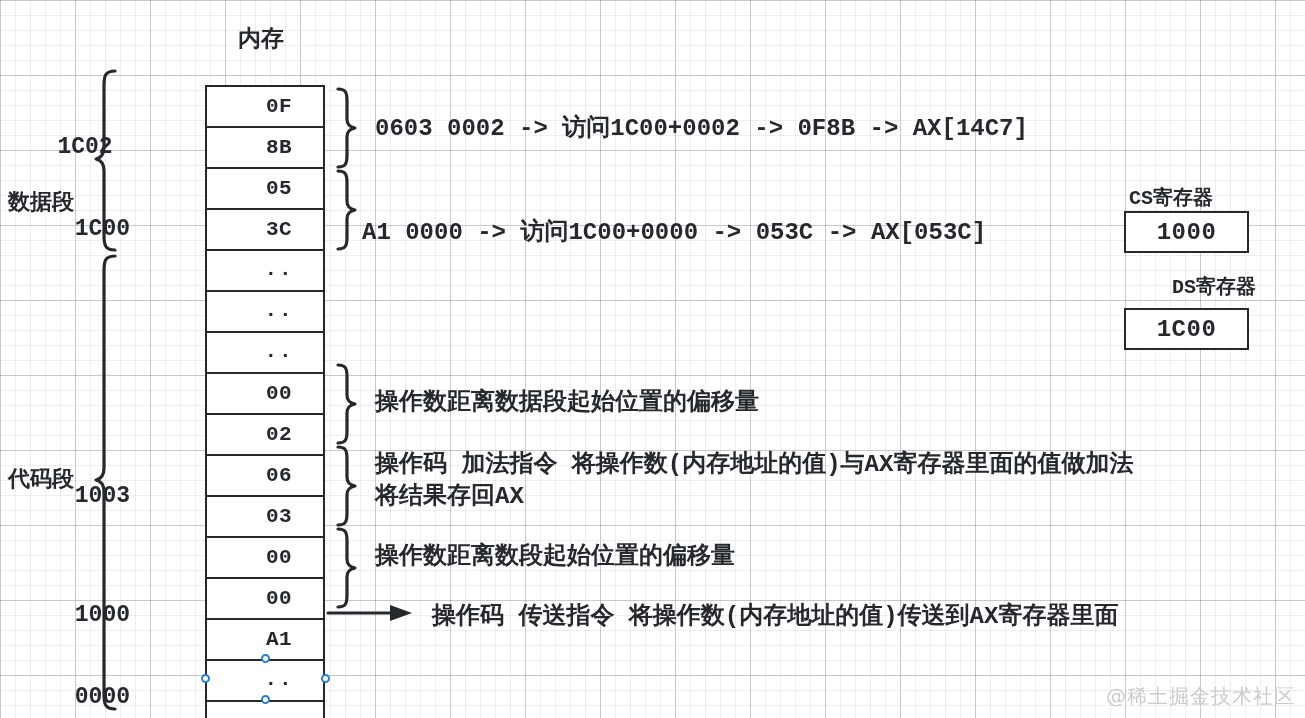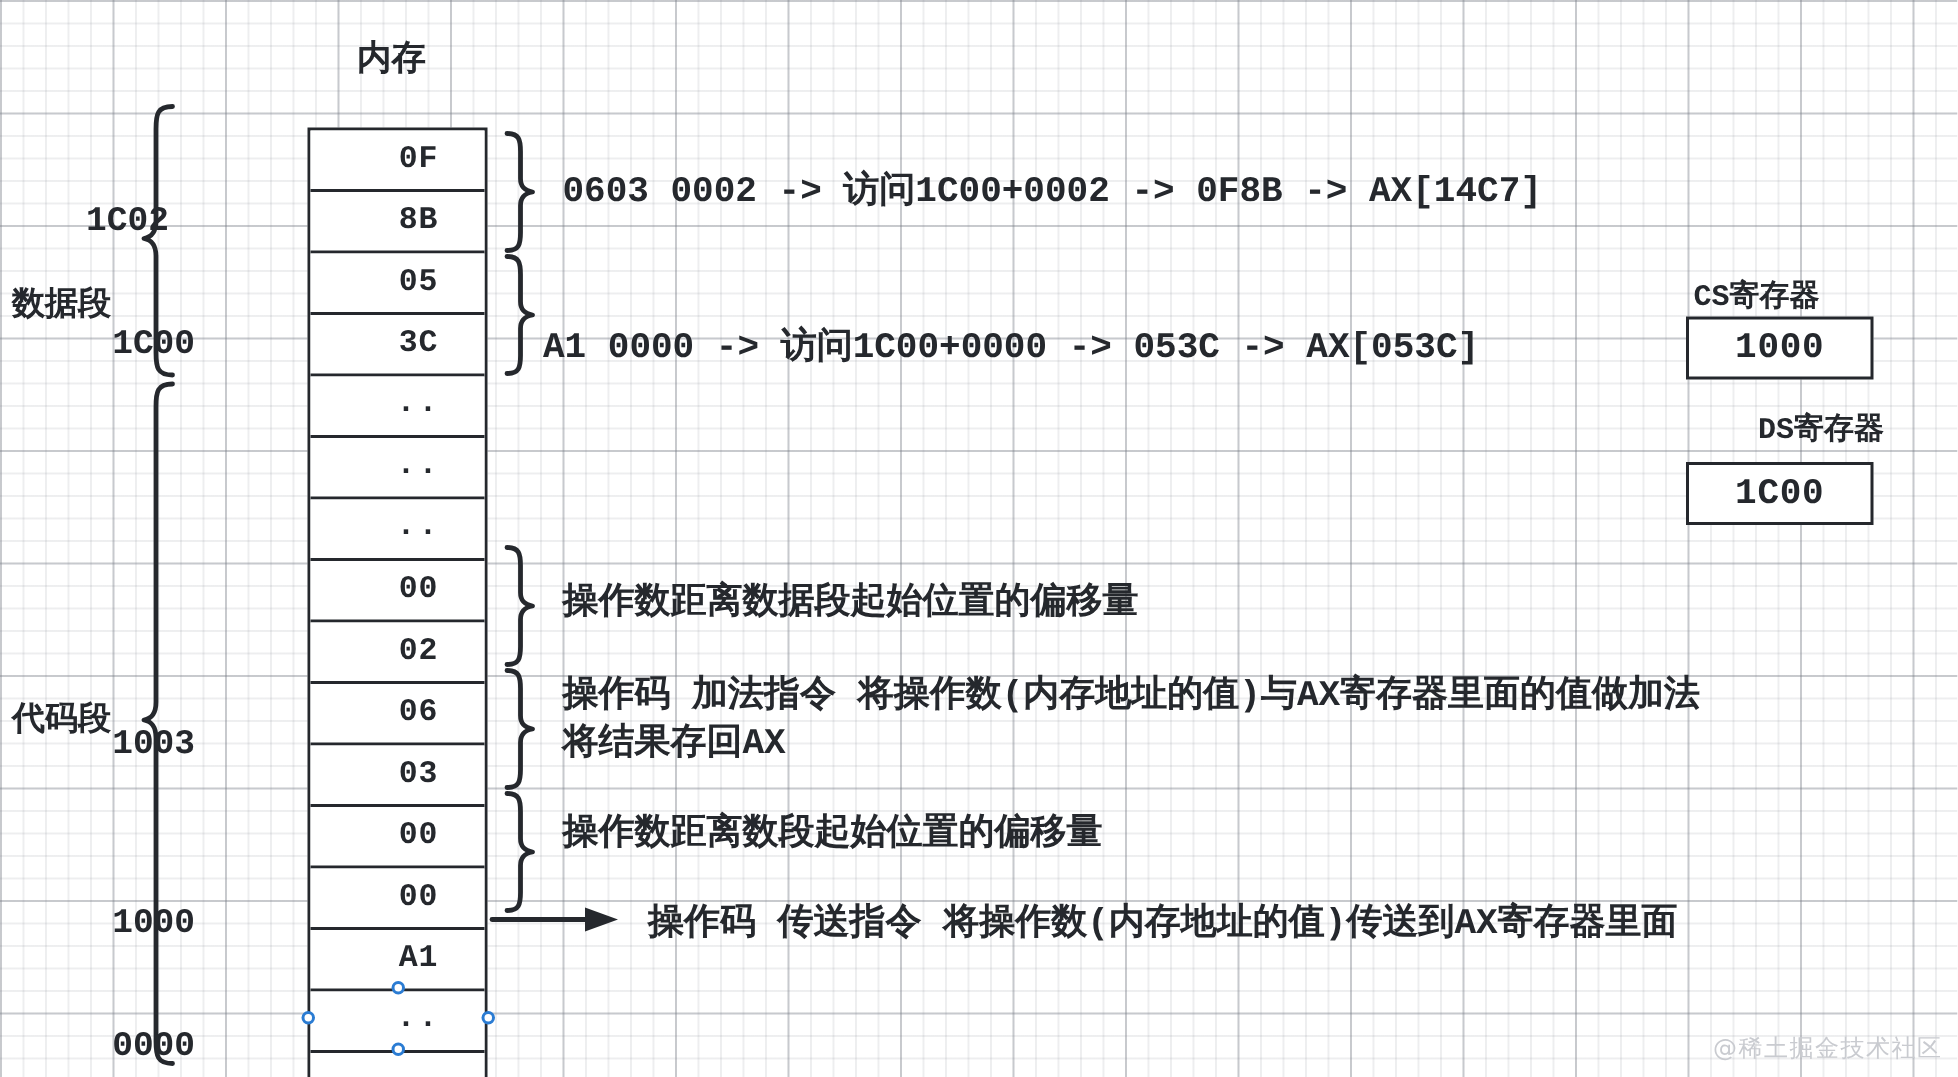--- a/index.html
+++ b/index.html
@@ -127,21 +127,21 @@
     font-weight: bold;
     white-space: nowrap;
   }
   .anno.wrap { white-space: normal; width: 790px; line-height: 1.35; }
 
   
   #watermark {
     position: absolute;
     right: 10px;
     bottom: 8px;
-    font-size: 16px;
+    font-size: 20px;
     color: #c9cbd0;
     font-weight: normal;
     font-family: "DejaVu Sans", sans-serif;
     letter-spacing: 1px;
   }
 
   svg.overlay {
     position: absolute;
     inset: 0;
     width: 1305px;

